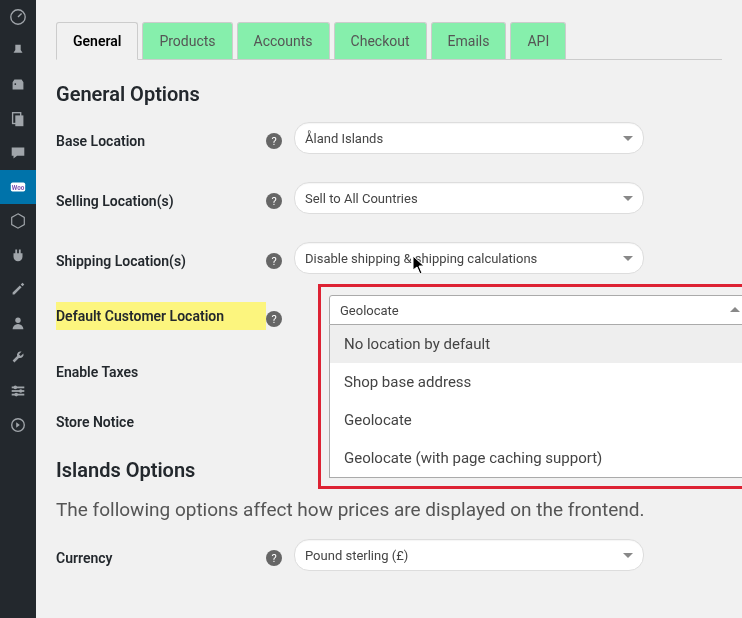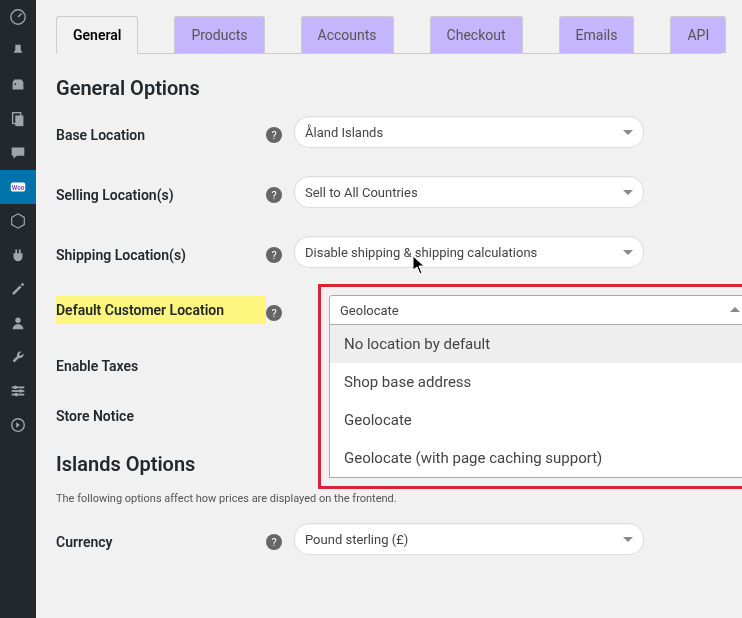--- a/index.html
+++ b/index.html
@@ -6,26 +6,26 @@
 body { font-family:-apple-system,BlinkMacSystemFont,"Segoe UI",Roboto,sans-serif; font-size:13px; color:#444; background:#f1f1f1; width:742px; height:618px; overflow:hidden; position:relative; }
 
 .admin-sidebar { position:absolute; left:0; top:0; width:36px; height:618px; background:#23282d; display:flex; flex-direction:column;align-items:center; }
 .admin-sidebar .item { width:36px; height:34px; display:flex; align-items:center; justify-content:center; color:#a0a5aa; cursor:pointer; }
 .admin-sidebar .item svg { width:18px; height:18px; }
 .admin-sidebar .item.active { background:#0073aa; color:#fff; position:relative; }
 .admin-sidebar .item.active::after { content:""; position:absolute; right:-7px; top:50%; transform:translateY(-50%); border:7px solid transparent; border-left-color:#0073aa; }
 
 .content { position:absolute; left:36px; top:0; right:0; padding:0 20px; }
 
-.tabs { display:flex; margin-top:16px; border-bottom:1px solid #ccc;gap:32px; }
-.tab { padding:10px 16px; background:#c4b5fd; border:1px solid #ccc; border-bottom:none; margin-right:4px; cursor:pointer; color:#555; font-size:14px; border-radius:3px 3px 0 0; }
+.tabs { display:flex; margin-top:22px; border-bottom:1px solid #ccc; }
+.tab { padding:10px 16px; background:#86efac; border:1px solid #ccc; border-bottom:none; margin-right:4px; cursor:pointer; color:#555; font-size:14px; border-radius:3px 3px 0 0; }
 .tab.active { background:#f1f1f1; color:#000; font-weight:600; border-bottom:1px solid #f1f1f1; margin-bottom:-1px; }
 
 h2.section { font-size:20px; font-weight:600; color:#23282d; margin:22px 0 16px; }
-p.desc { color:#555; font-size:11px; margin-bottom:18px; }
+p.desc { color:#555; font-size:19px; margin-bottom:18px; }
 
 .form-row { display:flex; align-items:center; margin-bottom:28px; }
 .form-label { width:210px; font-weight:600; color:#23282d; font-size:14px; padding-top:6px; display:flex; align-items:center; }
 .form-label.highlight { background:#fcf57e; padding-top:6px; padding-bottom:6px; margin-top:0; align-self:flex-start; }
 .help { width:16px; height:16px; border-radius:50%; background:#666; color:#fff; font-size:11px; display:flex; align-items:center; justify-content:center; margin-right:12px; margin-top:6px; cursor:help; flex:0 0 16px; }
 .select { flex:1; max-width:350px; height:32px; background:#fff; border:1px solid #ddd; border-radius:15px; padding:0 28px 0 10px; display:flex; align-items:center; position:relative; color:#444; cursor:pointer; box-shadow:0 1px 1px rgba(0,0,0,.04) inset; }
 .select .caret { position:absolute; right:10px; top:50%; transform:translateY(-50%); width:0; height:0; border:5px solid transparent; border-top-color:#888; margin-top:3px; }
 
 .highlight-box { border:3px solid #d23; padding:8px; position:absolute; left:318px; top:284px; width:444px; box-sizing:border-box; }
 .highlight-box .select-top { height:30px; background:#fff; border:1px solid #aaa; border-radius:3px 3px 0 0; padding:0 28px 0 10px; display:flex; align-items:center; position:relative; color:#444; }

